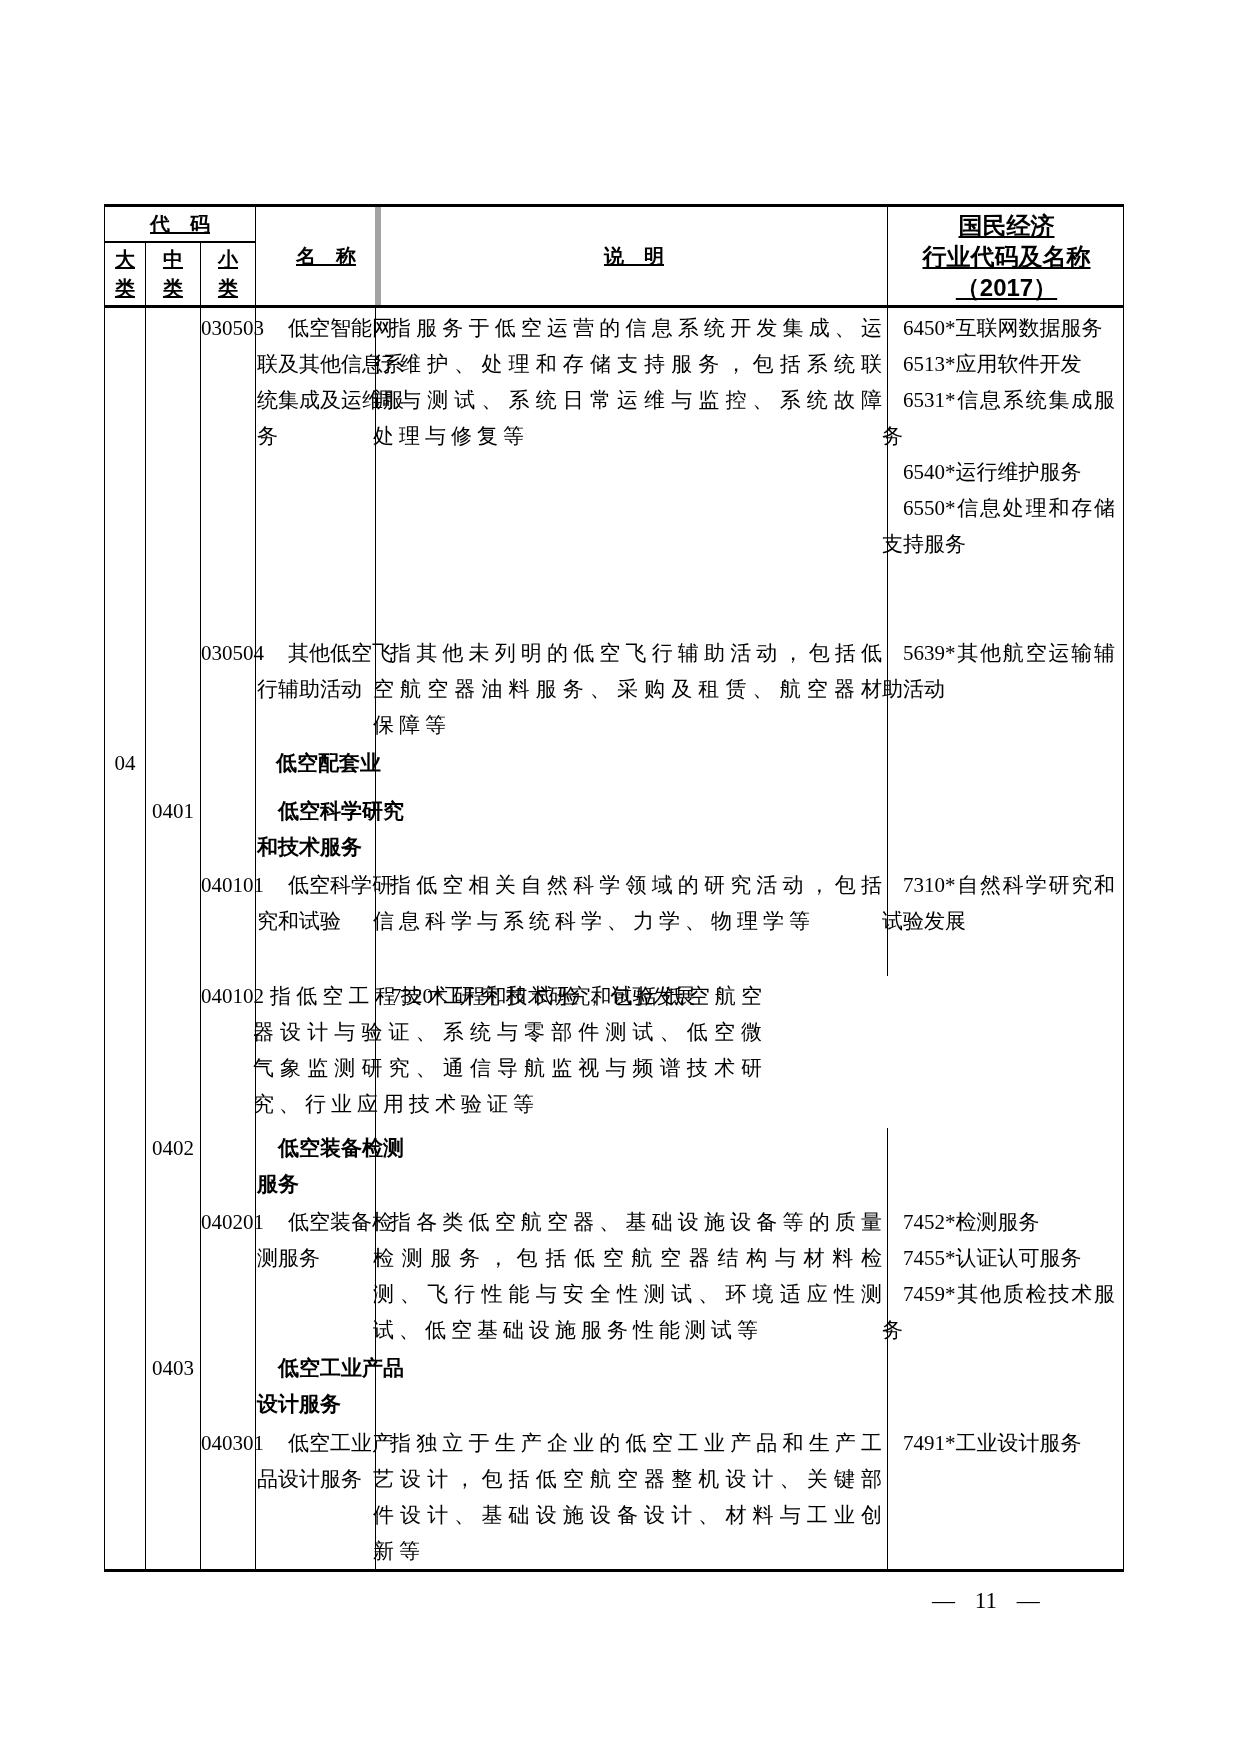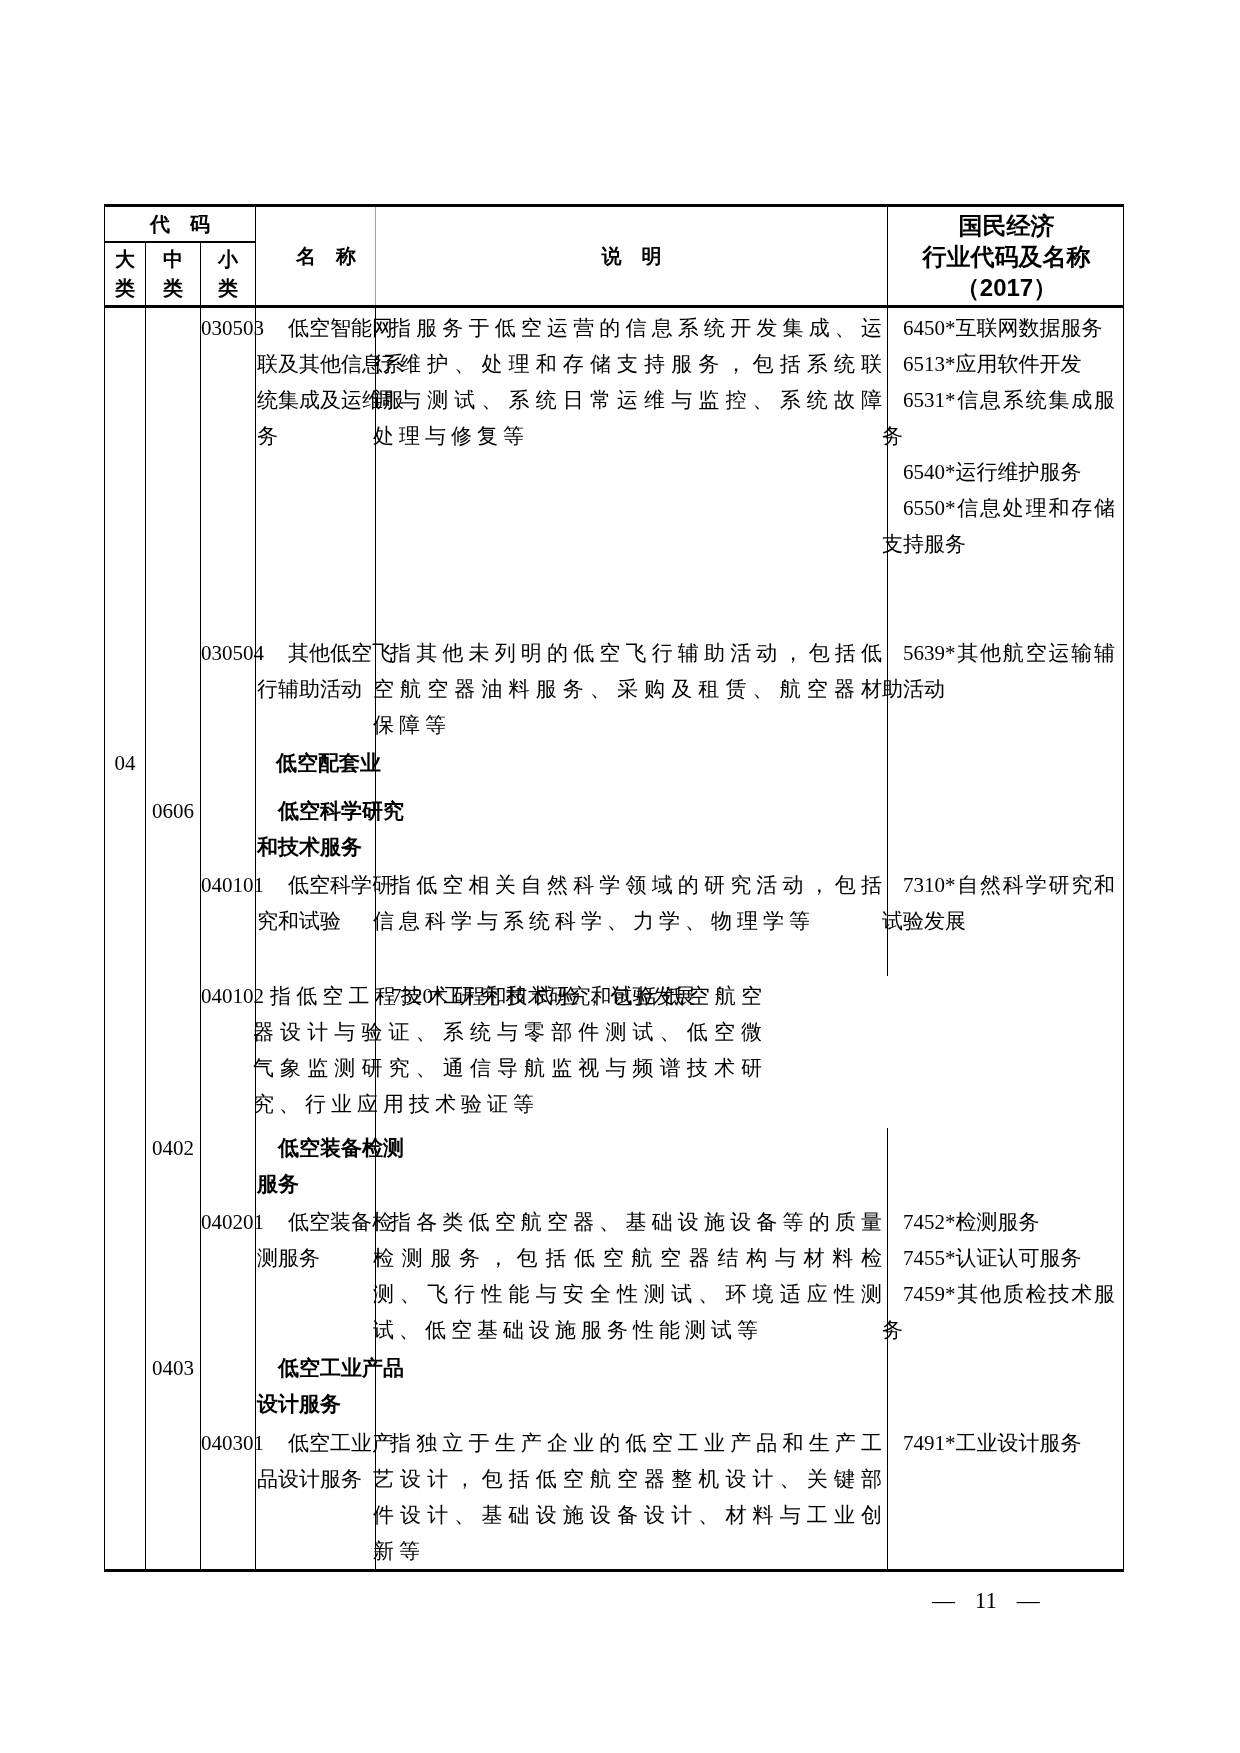--- a/index.html
+++ b/index.html
@@ -26,29 +26,30 @@
   }
   
   .thead {
     display: grid;
     grid-template-columns: 40px 55px 55px 120px 512px 238px;
     grid-template-rows: 36px 62px;
     border-bottom: 3px solid #000;
     font-family: "Liberation Sans", "DejaVu Sans", sans-serif;
     font-weight: bold;
     font-size: 20px;
+    text-decoration: underline;
   }
   .hc { display: flex; align-items: center; justify-content: center; text-align: center; }
   .h-code-group { grid-column: 1 / 4; grid-row: 1; border-bottom: 2px solid #000; }
   .h-sub1 { grid-column: 1; grid-row: 2; }
   .h-sub2 { grid-column: 2; grid-row: 2; border-left: 1px solid #000; }
   .h-sub3 { grid-column: 3; grid-row: 2; border-left: 1px solid #000; }
   .h-sub1, .h-sub2, .h-sub3 { white-space: pre-line; line-height: 29px; }
   .h-name { grid-column: 4; grid-row: 1 / 3; border-left: 1px solid #000; padding-left: 21px; }
-  .h-desc { grid-column: 5; grid-row: 1 / 3; border-left: 1px solid #a3a3a3; }
+  .h-desc { grid-column: 5; grid-row: 1 / 3; border-left: 6px solid #a3a3a3; }
   .h-ind  { grid-column: 6; grid-row: 1 / 3; border-left: 1px solid #000;
             white-space: pre-line; line-height: 31px; font-size: 24px; }
   
   .tbody { font-size: 21px; line-height: 36px; }
   .trow {
     display: grid;
     grid-template-columns: 40px 55px 55px 120px 512px 238px;
     align-items: start;
   }
   .trow:nth-child(1)  { min-height: 325px; }
@@ -190,21 +191,21 @@
             <p class="desc-t"></p>
           </div>
     <div class="c"></div>
   </div>
 
   <div class="trow">
     <div class="c">
             <span class="codenum"></span>
           </div>
     <div class="c">
-            <span class="codenum">0606</span>
+            <span class="codenum">0401</span>
           </div>
     <div class="c">
             <span class="codenum"></span>
           </div>
     <div class="c">
             <p class="name-t bold-name">低空科学研究和技术服务</p>
           </div>
     <div class="c">
             <p class="desc-t"></p>
           </div>

